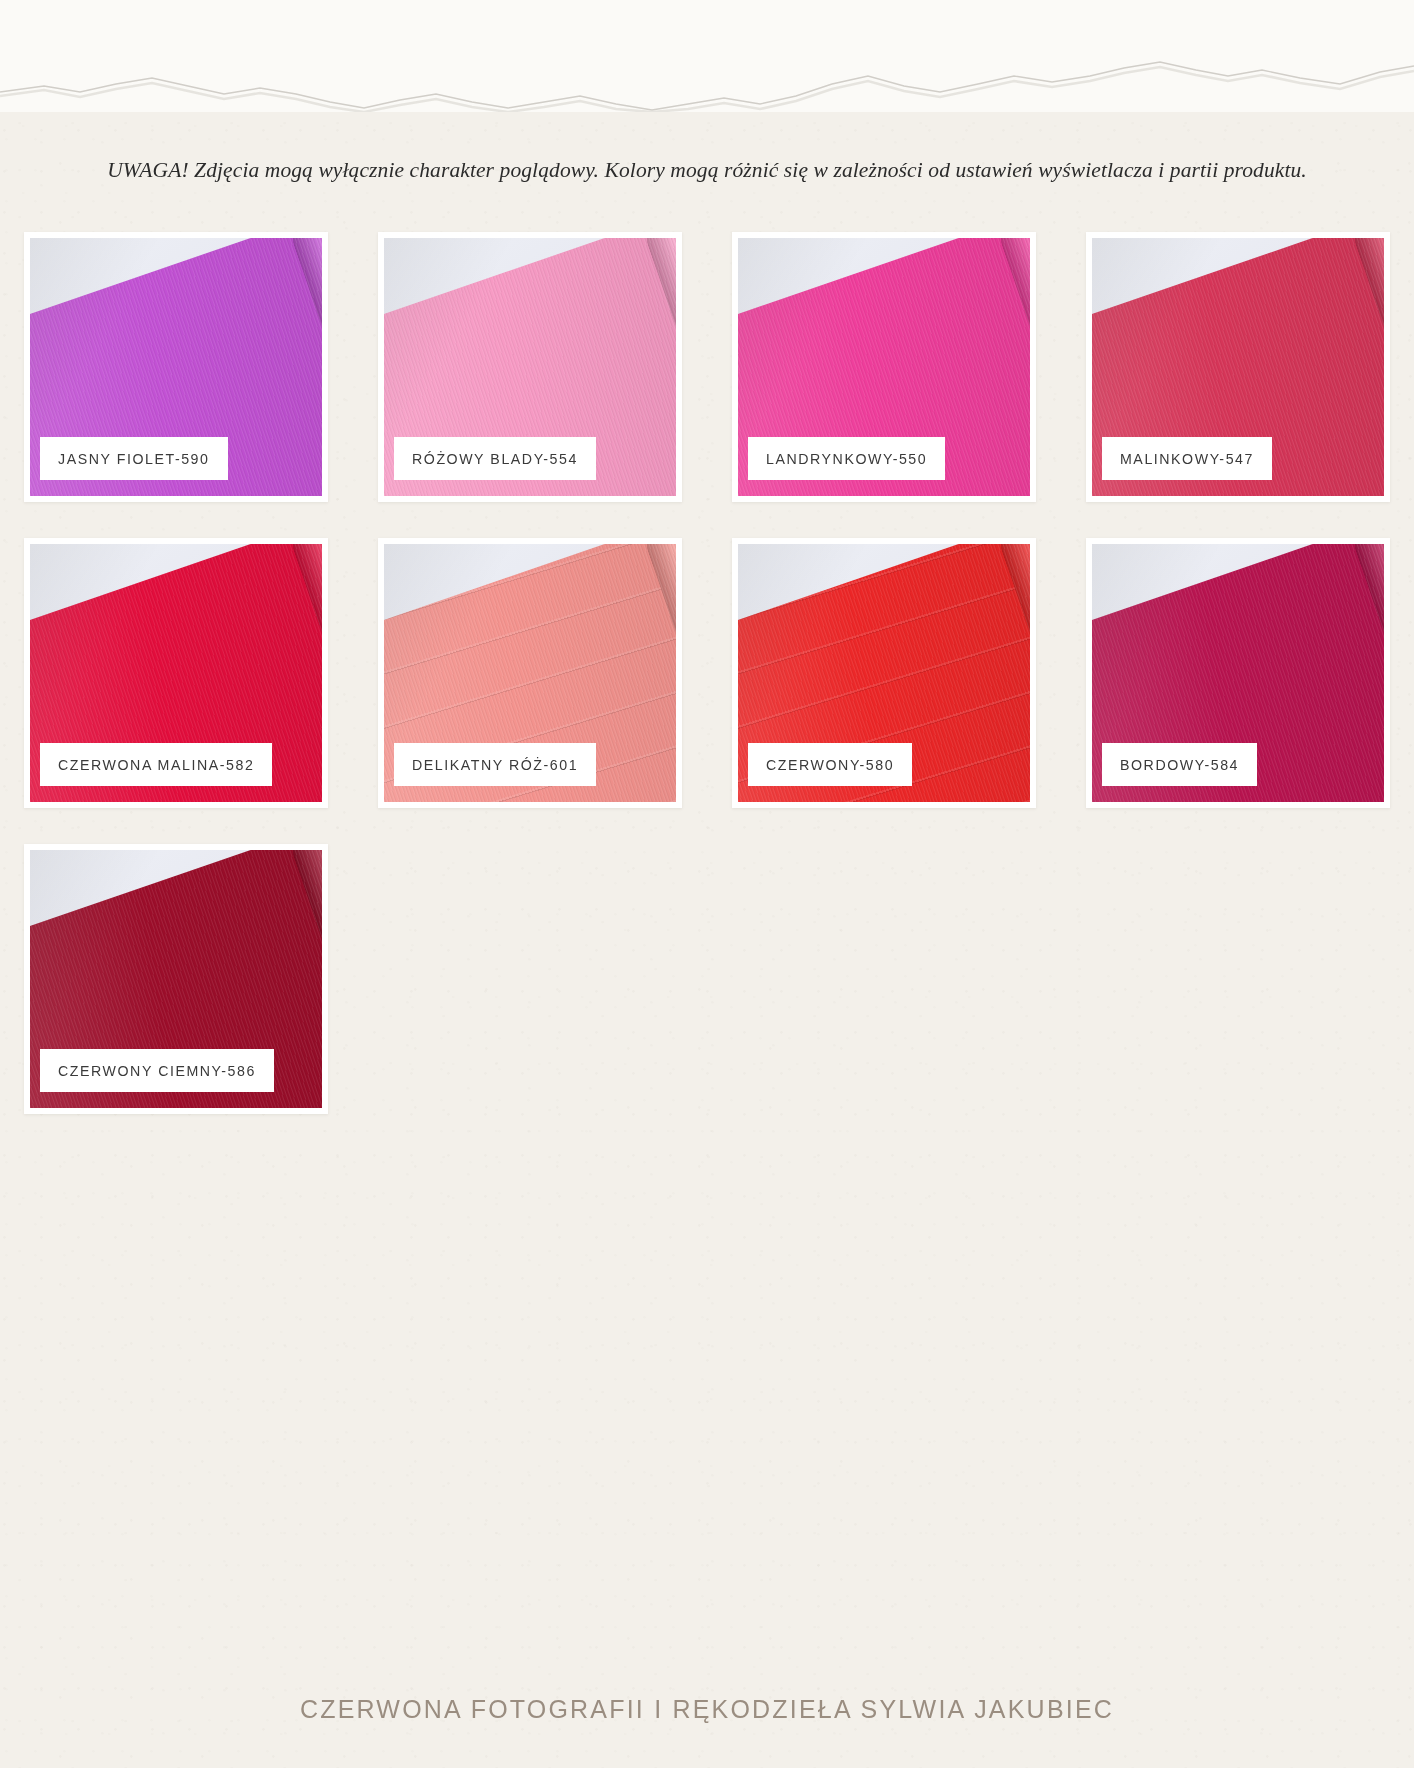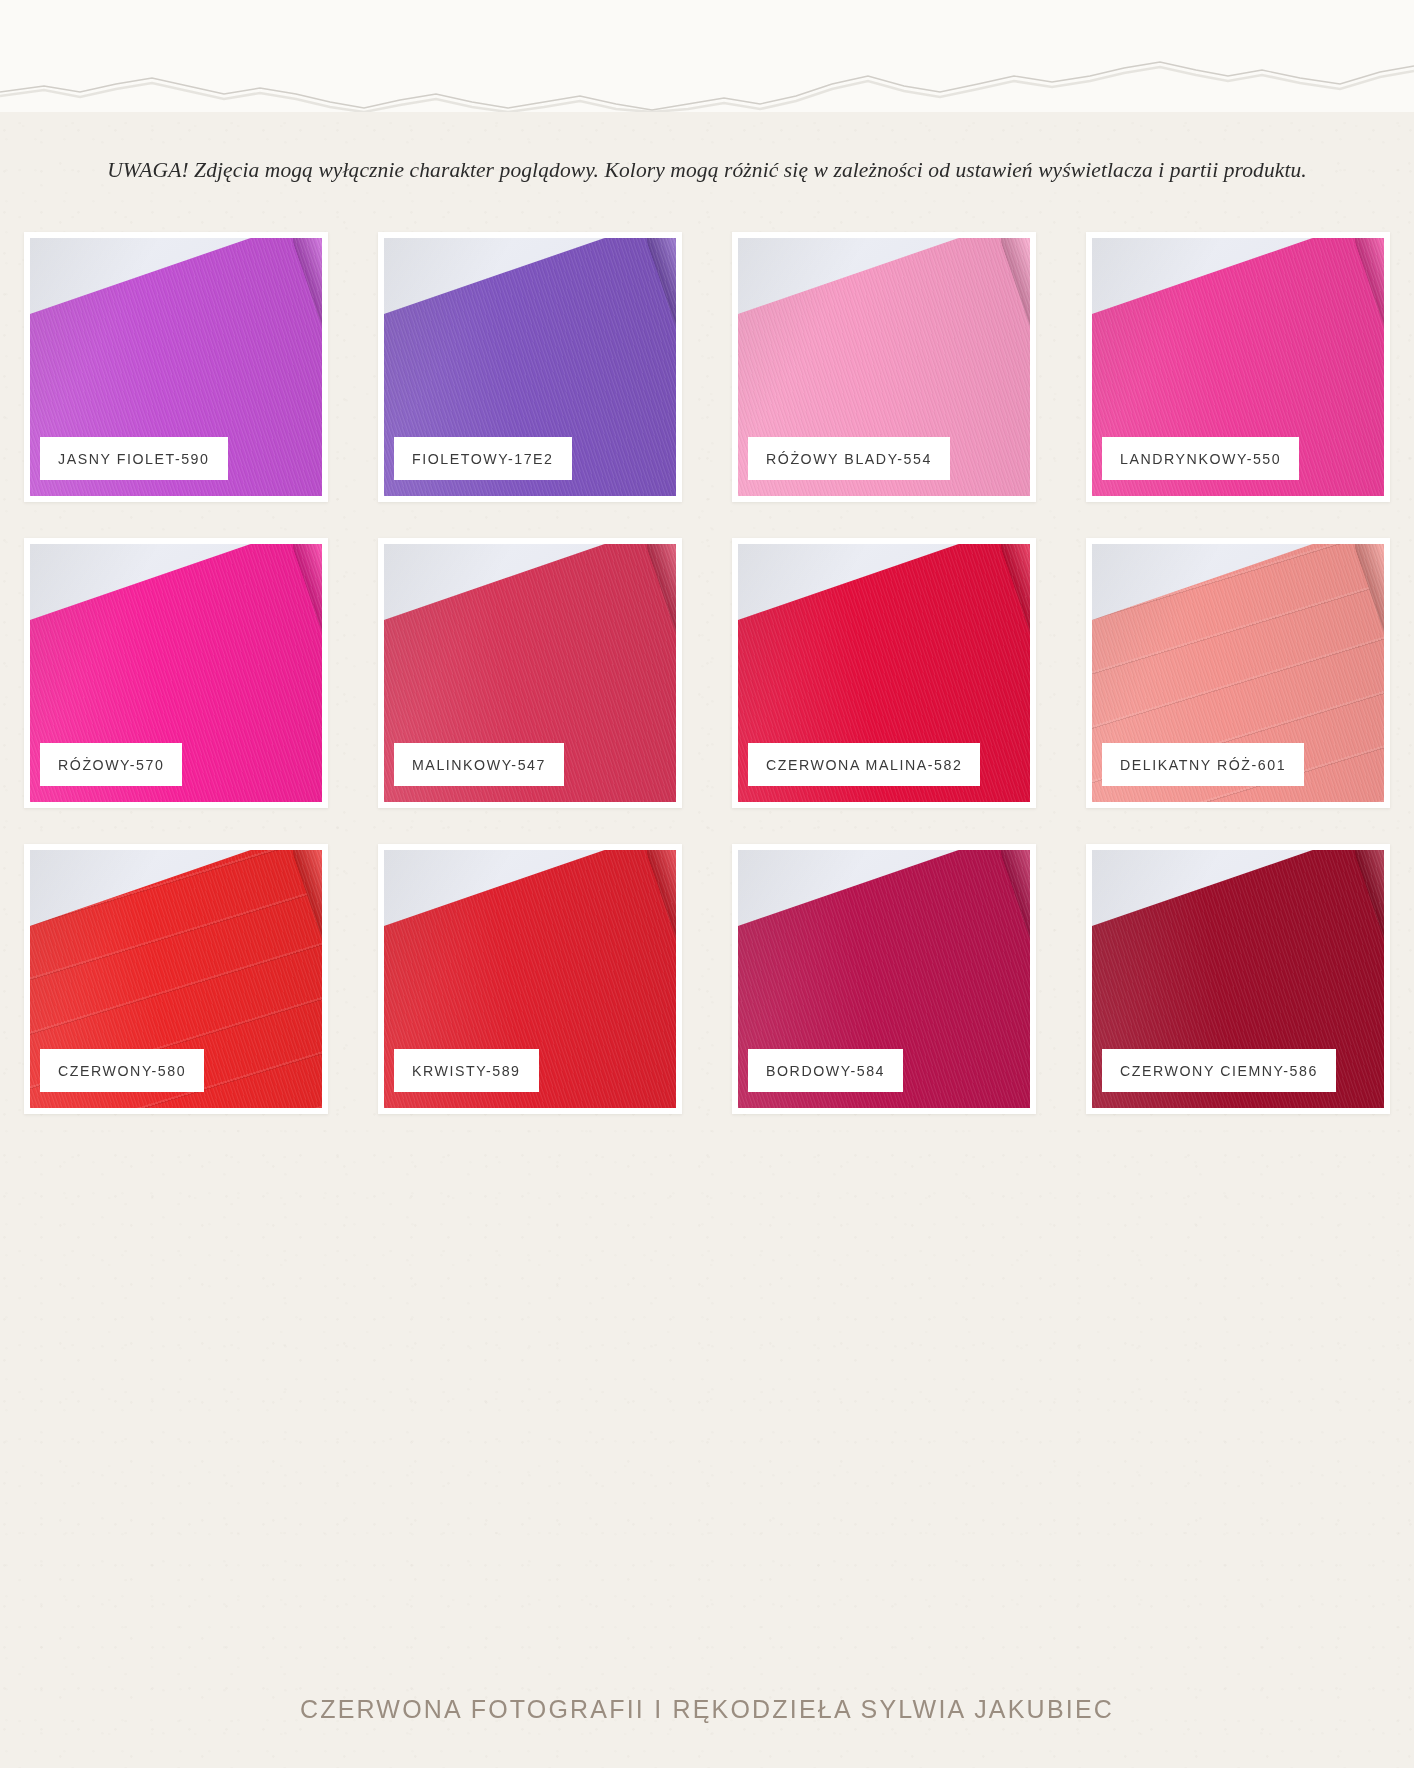--- a/index.html
+++ b/index.html
@@ -216,33 +216,20 @@
           </div>
           <div class="roll" style="--c: #c251d4;"></div>
         </div>
         <div class="shadow-cast"></div>
       </div>
       <div class="badge"><span class="badge-text">JASNY FIOLET-590</span></div>
     </div>
     <div class="swatch-card" data-creased="no">
       <div class="swatch-photo">
         <div class="backdrop"></div>
-        <div class="sheet" style="--c: #7f55c0;">
-          <div class="sheet-body" style="--c: #7f55c0;">
-            <div class="creases"></div>
-          </div>
-          <div class="roll" style="--c: #7f55c0;"></div>
-        </div>
-        <div class="shadow-cast"></div>
-      </div>
-      <div class="badge"><span class="badge-text">FIOLETOWY-17E2</span></div>
-    </div>
-    <div class="swatch-card" data-creased="no">
-      <div class="swatch-photo">
-        <div class="backdrop"></div>
         <div class="sheet" style="--c: #f79ac4;">
           <div class="sheet-body" style="--c: #f79ac4;">
             <div class="creases"></div>
           </div>
           <div class="roll" style="--c: #f79ac4;"></div>
         </div>
         <div class="shadow-cast"></div>
       </div>
       <div class="badge"><span class="badge-text">RÓŻOWY BLADY-554</span></div>
     </div>
@@ -255,33 +242,20 @@
           </div>
           <div class="roll" style="--c: #ef3d9b;"></div>
         </div>
         <div class="shadow-cast"></div>
       </div>
       <div class="badge"><span class="badge-text">LANDRYNKOWY-550</span></div>
     </div>
     <div class="swatch-card" data-creased="no">
       <div class="swatch-photo">
         <div class="backdrop"></div>
-        <div class="sheet" style="--c: #f7219a;">
-          <div class="sheet-body" style="--c: #f7219a;">
-            <div class="creases"></div>
-          </div>
-          <div class="roll" style="--c: #f7219a;"></div>
-        </div>
-        <div class="shadow-cast"></div>
-      </div>
-      <div class="badge"><span class="badge-text">RÓŻOWY-570</span></div>
-    </div>
-    <div class="swatch-card" data-creased="no">
-      <div class="swatch-photo">
-        <div class="backdrop"></div>
         <div class="sheet" style="--c: #d63558;">
           <div class="sheet-body" style="--c: #d63558;">
             <div class="creases"></div>
           </div>
           <div class="roll" style="--c: #d63558;"></div>
         </div>
         <div class="shadow-cast"></div>
       </div>
       <div class="badge"><span class="badge-text">MALINKOWY-547</span></div>
     </div>
@@ -316,33 +290,20 @@
         <div class="backdrop"></div>
         <div class="sheet" style="--c: #ec2627;">
           <div class="sheet-body" style="--c: #ec2627;">
             <div class="creases"></div>
           </div>
           <div class="roll" style="--c: #ec2627;"></div>
         </div>
         <div class="shadow-cast"></div>
       </div>
       <div class="badge"><span class="badge-text">CZERWONY-580</span></div>
-    </div>
-    <div class="swatch-card" data-creased="no">
-      <div class="swatch-photo">
-        <div class="backdrop"></div>
-        <div class="sheet" style="--c: #df1f2d;">
-          <div class="sheet-body" style="--c: #df1f2d;">
-            <div class="creases"></div>
-          </div>
-          <div class="roll" style="--c: #df1f2d;"></div>
-        </div>
-        <div class="shadow-cast"></div>
-      </div>
-      <div class="badge"><span class="badge-text">KRWISTY-589</span></div>
     </div>
     <div class="swatch-card" data-creased="no">
       <div class="swatch-photo">
         <div class="backdrop"></div>
         <div class="sheet" style="--c: #b8134f;">
           <div class="sheet-body" style="--c: #b8134f;">
             <div class="creases"></div>
           </div>
           <div class="roll" style="--c: #b8134f;"></div>
         </div>

